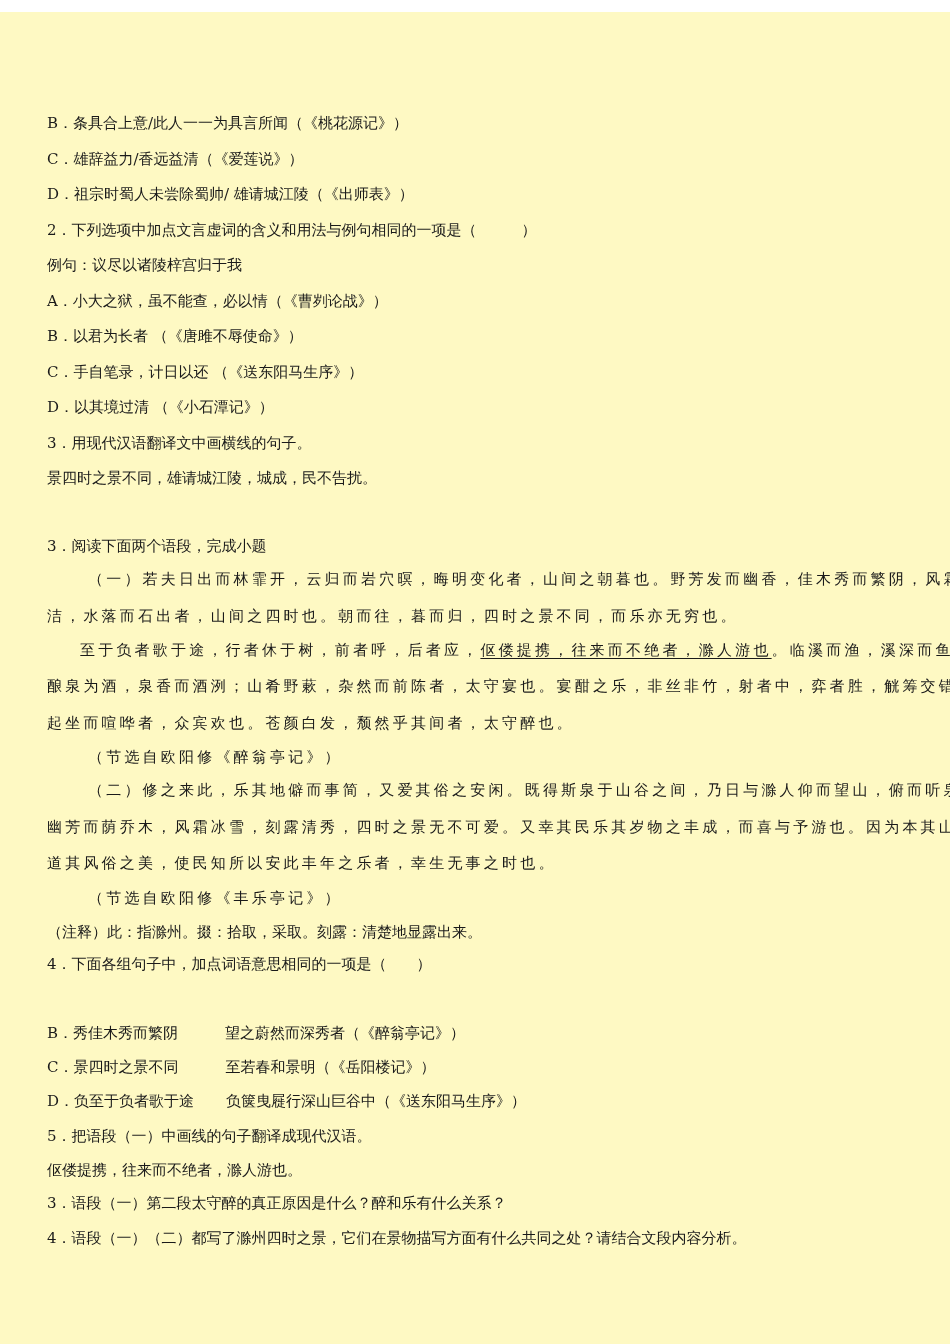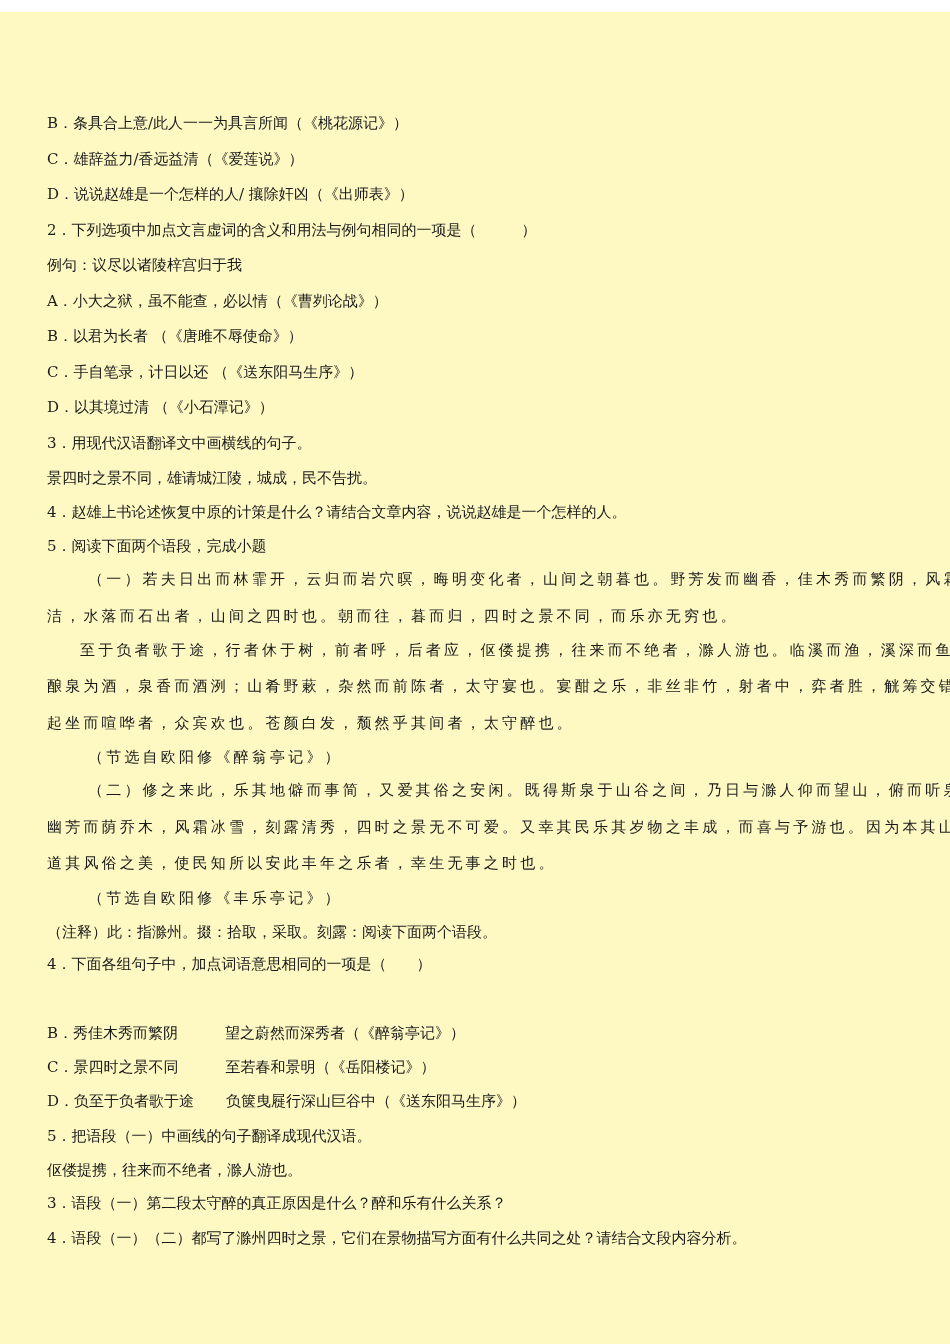--- a/index.html
+++ b/index.html
@@ -8,61 +8,60 @@
   .line {
     position: absolute; left: 47px; white-space: nowrap;
     font-family: "DejaVu Serif", "Liberation Serif", serif;
     font-size: 15px; color: #1a1a1a; line-height: 20px;
   }
   .kai {
     font-family: "DejaVu Serif", "Liberation Serif", serif;
     font-size: 15px; letter-spacing: 3.2px;
   }
   .indent { left: 88px; }
-  .u { text-underline-offset: 3px; }
+  .u { text-decoration: underline; text-underline-offset: 3px; }
 </style>
 </head>
 <body>
 
 <div class="page">
 
   <div class="line" style="top:101px"><span>B．</span><span>条具合上意/此人一一为具言所闻（《桃花源记》）</span></div>
   <div class="line" style="top:137px"><span>C．</span><span>雄辞益力/香远益清（《爱莲说》）</span></div>
-  <div class="line" style="top:172px"><span>D．</span><span>说说赵雄是一个怎样的人/ 攘除奸凶（《出师表》）</span></div>
+  <div class="line" style="top:172px"><span>D．</span><span>祖宗时蜀人未尝除蜀帅/ 雄请城江陵（《出师表》）</span></div>
 
   <div class="line" style="top:208px">2．下列选项中加点文言虚词的含义和用法与例句相同的一项是（　　　）</div>
   <div class="line" style="top:243px">例句：议尽以诸陵梓宫归于我</div>
   <div class="line" style="top:279px"><span>A．</span><span>小大之狱，虽不能查，必以情（《曹刿论战》）</span></div>
   <div class="line" style="top:314px"><span>B．</span><span>以君为长者 （《唐雎不辱使命》）</span></div>
   <div class="line" style="top:350px"><span>C．</span><span>手自笔录，计日以还 （《送东阳马生序》）</span></div>
   <div class="line" style="top:385px"><span>D．</span><span>以其境过清 （《小石潭记》）</span></div>
 
   <div class="line" style="top:421px">3．用现代汉语翻译文中画横线的句子。</div>
   <div class="line" style="top:456px">景四时之景不同，雄请城江陵，城成，民不告扰。</div>
 
-  <div class="line" style="top:490px">4．赵雄上书论述恢复中原的计策是什么？请结合文章内容，说说赵雄是一个怎样的人。</div>
 
-  <div class="line" style="top:524px">5．阅读下面两个语段，完成小题</div>
+  <div class="line" style="top:524px">3．阅读下面两个语段，完成小题</div>
 
   <div class="line kai indent" style="top:557px">（一）若夫日出而林霏开，云归而岩穴暝，晦明变化者，山间之朝暮也。野芳发而幽香，佳木秀而繁阴，风霜高</div>
   <div class="line kai" style="top:594px">洁，水落而石出者，山间之四时也。朝而往，暮而归，四时之景不同，而乐亦无穷也。</div>
 
   <div class="line kai" style="top:628px;left:80px"><span>至于负者歌于途，行者休于树，前者呼，后者应，</span><span class="u">伛偻提携，往来而不绝者，滁人游也</span><span>。临溪而渔，溪深而鱼肥。</span></div>
   <div class="line kai" style="top:664px">酿泉为酒，泉香而酒洌；山肴野蔌，杂然而前陈者，太守宴也。宴酣之乐，非丝非竹，射者中，弈者胜，觥筹交错，</div>
   <div class="line kai" style="top:701px">起坐而喧哗者，众宾欢也。苍颜白发，颓然乎其间者，太守醉也。</div>
 
   <div class="line kai indent" style="top:735px">（节选自欧阳修《醉翁亭记》）</div>
 
   <div class="line kai indent" style="top:768px">（二）修之来此，乐其地僻而事简，又爱其俗之安闲。既得斯泉于山谷之间，乃日与滁人仰而望山，俯而听泉。掇</div>
   <div class="line kai" style="top:805px">幽芳而荫乔木，风霜冰雪，刻露清秀，四时之景无不可爱。又幸其民乐其岁物之丰成，而喜与予游也。因为本其山川，</div>
   <div class="line kai" style="top:841px">道其风俗之美，使民知所以安此丰年之乐者，幸生无事之时也。</div>
 
   <div class="line kai indent" style="top:876px">（节选自欧阳修《丰乐亭记》）</div>
 
-  <div class="line" style="top:910px">（注释）此：指滁州。掇：拾取，采取。刻露：阅读下面两个语段。</div>
+  <div class="line" style="top:910px">（注释）此：指滁州。掇：拾取，采取。刻露：清楚地显露出来。</div>
 
   <div class="line" style="top:942px">4．下面各组句子中，加点词语意思相同的一项是（　　）</div>
   <div class="line" style="top:1045px"><span>C．</span><span style="display:inline-block;width:152px">景四时之景不同</span><span>至若春和景明（《岳阳楼记》）</span></div>
   <div class="line" style="top:1011px"><span>B．</span><span style="display:inline-block;width:152px">秀佳木秀而繁阴</span><span>望之蔚然而深秀者（《醉翁亭记》）</span></div>
   <div class="line" style="top:1079px"><span>D．</span><span style="display:inline-block;width:152px">负至于负者歌于途</span><span>负箧曳屣行深山巨谷中（《送东阳马生序》）</span></div>
 
   <div class="line" style="top:1114px">5．把语段（一）中画线的句子翻译成现代汉语。</div>
   <div class="line" style="top:1148px">伛偻提携，往来而不绝者，滁人游也。</div>
 
   <div class="line" style="top:1181px">3．语段（一）第二段太守醉的真正原因是什么？醉和乐有什么关系？</div>

